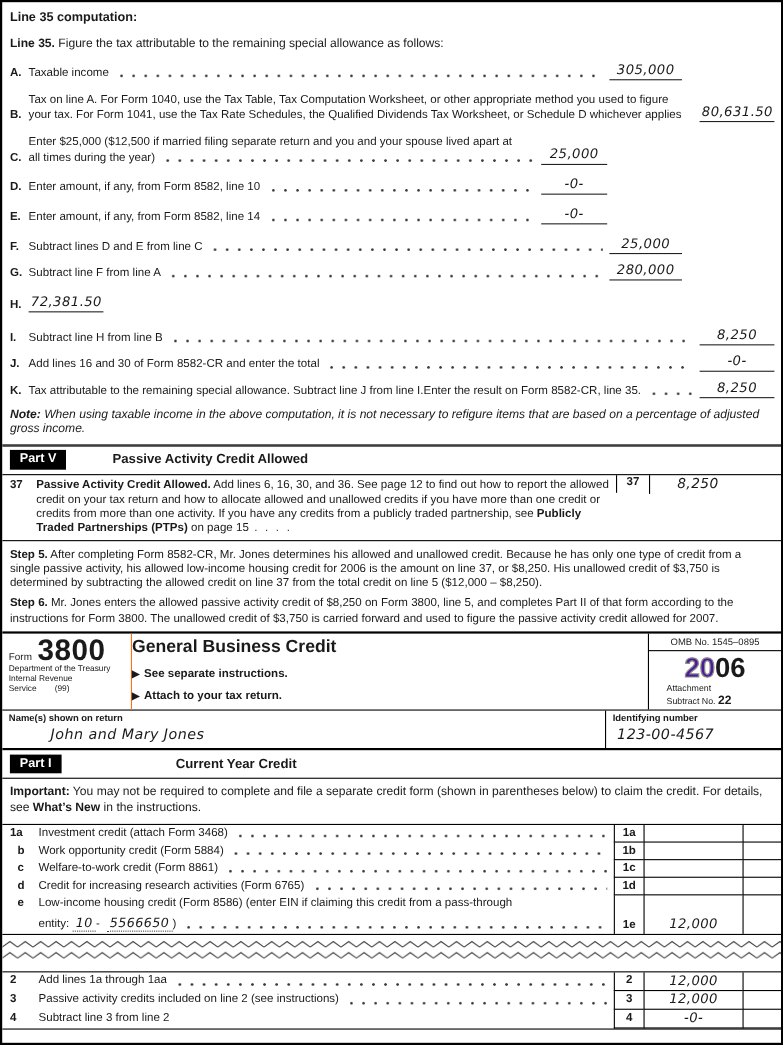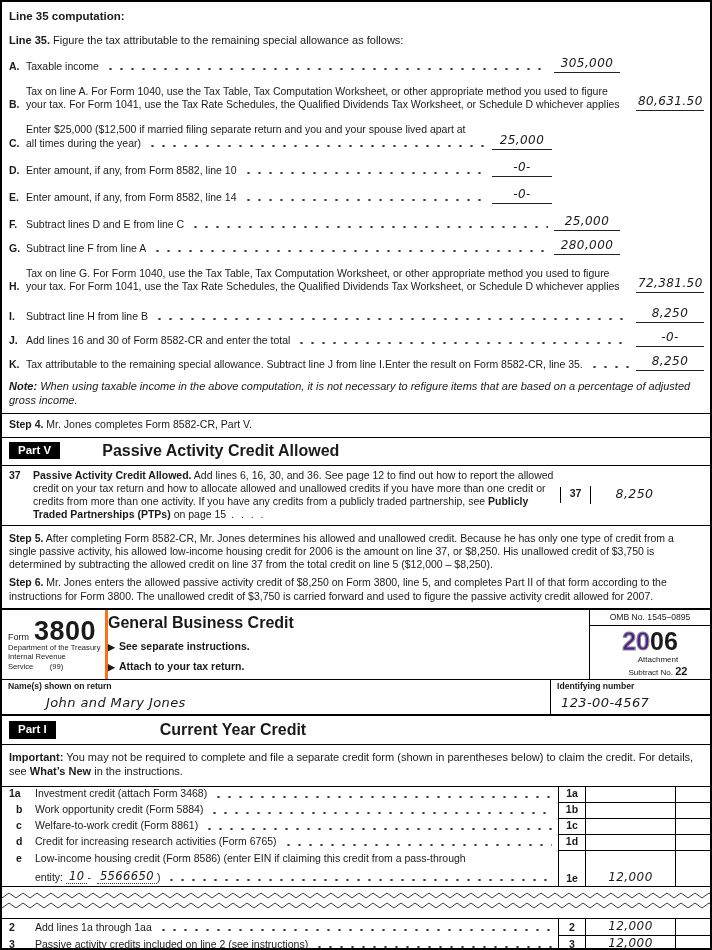--- a/index.html
+++ b/index.html
@@ -33,48 +33,48 @@
   .amt.c2 { width:66px; margin-right:84px; }
   .amt.c3 { width:68px; margin-right:0; }
   .mt12 { margin-top:12px; } .mt10 { margin-top:10px; } .mt7 { margin-top:7px; } .mt13 { margin-top:13px; }
 
   .note { margin:9px 7px 6px; font-style:italic; font-size:11px; }
   .steppara { margin:4px 7px 5px; font-size:10.5px; }
 
   
   .part-hdr { display:flex; align-items:center; border-bottom:1px solid #000; padding:3px 7px 4px; }
   .part-badge { background:#000; color:#fff; font-weight:bold; font-size:11.5px; padding:1px 9px 2px; }
-  .part-title { font-weight:bold; font-size:16px; margin-left:42px; }
-  .pv-table { display:flex; align-items:center; border-bottom:1px solid #000; }
+  .part-title { font-weight:bold; font-size:12px; margin-left:42px; }
+  .pv-table { display:flex; align-items:flex-start; border-bottom:1px solid #000; }
   .pv-desc { flex:1; display:flex; padding:3px 0 4px 7px; }
   .pv-num { font-weight:bold; width:24px; flex:none; }
   .pv-text { flex:1; padding-right:4px; }
   .dots-inline::after { content:" .      .      .      ."; letter-spacing:2px; color:#333; }
   .pv-box { width:30px; flex:none; border-left:1px solid #000; display:flex; align-items:flex-end; justify-content:center; font-weight:bold; padding-bottom:3px; }
   .pv-amt { width:88px; flex:none; border-left:1px solid #000; display:flex; align-items:flex-end; justify-content:center; padding-bottom:2px; font-size:12.5px; }
   .pv-sp { width:32px; flex:none; border-left:1px solid #000; }
 
   
   .fh { display:flex; border-top:2px solid #000; margin-top:4px; align-items:stretch; }
-  .fh-left { width:106px; flex:none; border-right:3px solid #f97316; padding:3px 2px 2px 6px;
-             display:flex; flex-direction:column; justify-content:center; }
+  .fh-left { width:118px; flex:none; border-right:1px solid #f97316; padding:3px 2px 2px 6px;
+             display:flex; flex-direction:column; justify-content:flex-start; }
   .fh-formline { display:flex; align-items:flex-end; }
   .form-word { font-size:9px; }
   .form-num { font-size:27px; font-weight:bold; line-height:.9; margin-left:5px; letter-spacing:.5px; }
   .fh-agency { font-size:7.6px; line-height:1.2; }
   .fh-agency .sub99 { margin-left:10px; }
   .fh-center { flex:1; text-align:left; padding-top:3px; }
   .fh-title { font-size:16px; font-weight:bold; }
   .fh-bullet { font-size:10.5px; font-weight:bold; margin-top:7px; }
   .arrow { display:inline-block; margin-right:4px; font-size:9px; }
   .fh-right { width:121px; flex:none; border-left:1px solid #000; display:flex; flex-direction:column; }
   .fh-omb { font-size:8.6px; text-align:center; padding:2px 0 3px; border-bottom:1px solid #000; }
   .fh-year { text-align:center; font-size:25px; font-weight:bold; line-height:1; padding-top:3px; }
   .yr-outline { color:#4c1d95; -webkit-text-stroke:1.1px #8a8a8a; }
-  .fh-att { font-size:8px; line-height:1.25; padding-left:16px; margin-top:1px;text-align:center; }
+  .fh-att { font-size:8px; line-height:1.25; padding-left:16px; margin-top:1px; }
   .att-no { font-size:11px; font-weight:bold; }
 
   
   .nr { display:flex; border-top:1px solid #000; align-items:stretch; }
   .nr-left { flex:1; padding:1px 6px 3px; }
   .nr-label { font-size:8.6px; font-weight:bold; }
   .nr-value { font-size:13px; margin-left:38px; margin-top:3px; }
   .nr-right { width:160px; flex:none; border-left:1px solid #000; padding:1px 6px 3px; }
 
   
@@ -154,21 +154,20 @@
 
   <div class="crow mt7">
     <span class="ltr">G.</span>
     <span class="ctext">Subtract line F from line A</span>
     <span class="lead"></span>
     <span class="amt c2">280,000</span>
   </div>
 
   <div class="crow mt12">
     <span class="ltr">H.</span>
-    <span class="cwide">Tax on line G. For Form 1040, use the Tax Table, Tax Computation Worksheet, or other appropriate method you used to figure your tax. For Form 1041, use the Tax Rate Schedules, the Qualified Dividends Tax Worksheet, or Schedule D whichever applies</span>
     <span class="amt c3">72,381.50</span>
   </div>
 
   <div class="crow mt13">
     <span class="ltr">I.</span>
     <span class="ctext">Subtract line H from line B</span>
     <span class="lead"></span>
     <span class="amt c3">8,250</span>
   </div>
 
@@ -182,21 +181,20 @@
   <div class="crow mt7">
     <span class="ltr">K.</span>
     <span class="ctext">Tax attributable to the remaining special allowance. Subtract line J from line I.Enter the result on Form 8582-CR, line 35.</span>
     <span class="lead"></span>
     <span class="amt c3">8,250</span>
   </div>
 
   <p class="note"><b>Note:</b><span> When using taxable income in the above computation, it is not necessary to refigure items that are based on a percentage of adjusted gross income.</span></p>
 
   <hr class="rule">
-  <p class="steppara"><b>Step 4.</b><span> Mr. Jones completes Form 8582-CR, Part V.</span></p>
   <hr class="rule">
 
   <div class="part-hdr">
     <span class="part-badge">Part V</span>
     <span class="part-title">Passive Activity Credit Allowed</span>
   </div>
   <div class="pv-table">
     <div class="pv-desc">
       <span class="pv-num">37</span>
       <span class="pv-text"><b>Passive Activity Credit Allowed.</b><span> Add lines 6, 16, 30, and 36. See page 12 to find out how to report the allowed credit on your tax return and how to allocate allowed and unallowed credits if you have more than one credit or credits from more than one activity. If you have any credits from a publicly traded partnership, see </span><b>Publicly Traded Partnerships (PTPs)</b><span> on page 15</span><span class="dots-inline"></span></span>

